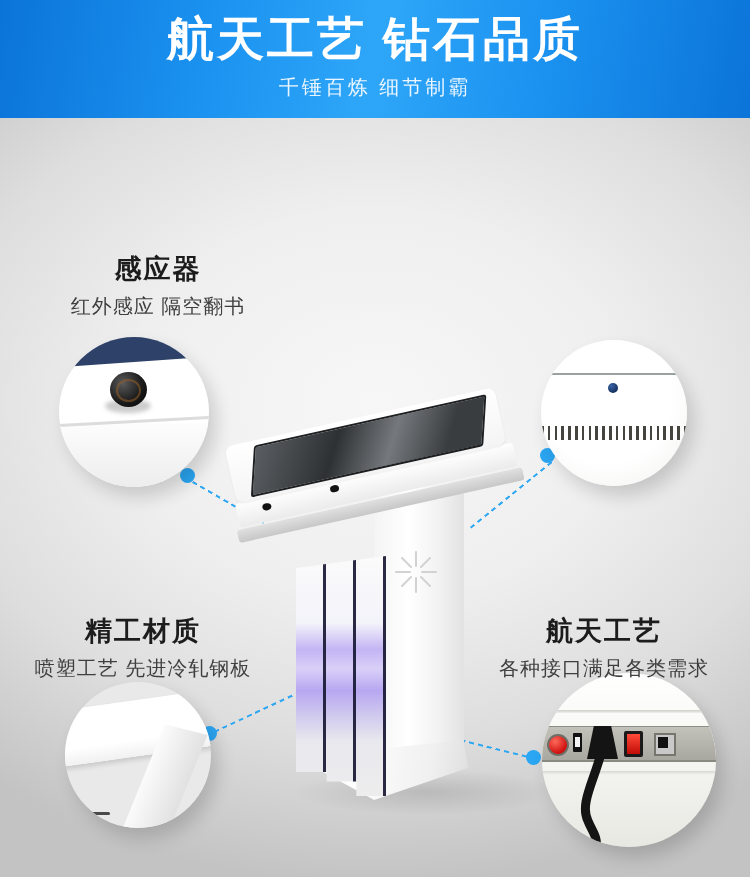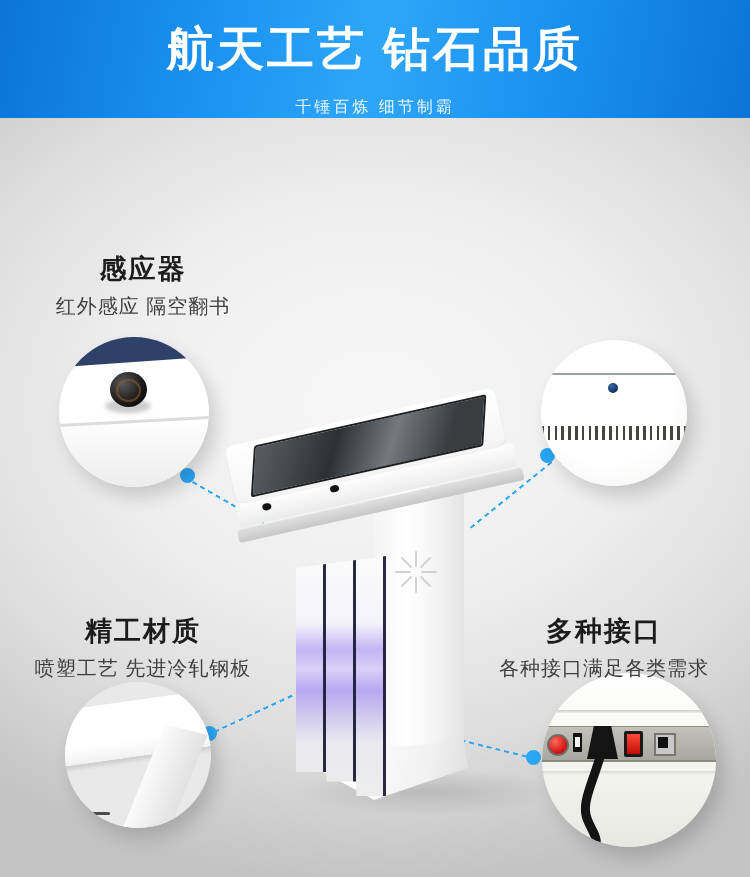--- a/index.html
+++ b/index.html
@@ -17,32 +17,32 @@
     position:relative;width:750px;height:877px;overflow:hidden;
     font-family:"Liberation Sans","DejaVu Sans",sans-serif;
     background:radial-gradient(ellipse 620px 480px at 50% 46%, #f7f7f7 0%, #efefef 40%, #dedede 70%, #c3c3c3 100%);
   }
   
   .header{
     position:absolute;left:0;top:0;width:750px;height:118px;
     background:linear-gradient(100deg,var(--header-blue-deep) 0%, #1b92f0 28%, #2ea6f8 50%, #1b92f0 72%, var(--header-blue-deep) 100%);
   }
   .header-title{
-    margin:0;padding-top:23px;text-align:center;
+    margin:0;padding-top:13px;text-align:center;
     color:#ffffff;font-size:47px;font-weight:bold;letter-spacing:3px;line-height:1.1;
   }
   .header-subtitle{
-    margin:13px;padding-top:9px;text-align:center;
-    color:#eaf5ff;font-size:16px;letter-spacing:3px;
+    margin:0;padding-top:9px;text-align:center;
+    color:#eaf5ff;font-size:20px;letter-spacing:3px;
   }
   
   .feature{position:absolute;width:260px;text-align:center;}
   .feature .f-title{font-size:27px;font-weight:bold;color:var(--text-dark);letter-spacing:2px;line-height:30px;}
   .feature .f-sub{font-size:20px;color:var(--text-gray);letter-spacing:1px;margin-top:9px;text-align:center;}
-  #feat-sensor{left:13px;top:254px;}
+  #feat-sensor{left:28px;top:254px;}
   #feat-lock{left:474px;top:254px;}
   #feat-material{left:13px;top:616px;}
   #feat-ports{left:474px;top:616px;}
   
   .dot{position:absolute;width:15px;height:15px;border-radius:50%;background:var(--accent);}
   #dot-tl{left:180px;top:468px;}
   #dot-tr{left:540px;top:448px;}
   #dot-bl{left:202px;top:726px;}
   #dot-br{left:526px;top:750px;}
   .dash{position:absolute;height:2px;transform-origin:0 0;
@@ -224,17 +224,17 @@
 
   <div class="feature" id="feat-sensor">
     <div class="f-title">感应器</div>
     <div class="f-sub">红外感应 隔空翻书</div>
   </div>
   <div class="feature" id="feat-material">
     <div class="f-title">精工材质</div>
     <div class="f-sub">喷塑工艺 先进冷轧钢板</div>
   </div>
   <div class="feature" id="feat-ports">
-    <div class="f-title">多种接口</div>
+    <div class="f-title">航天工艺</div>
     <div class="f-sub">各种接口满足各类需求</div>
   </div>
 
 </div>
 
 </body></html>

